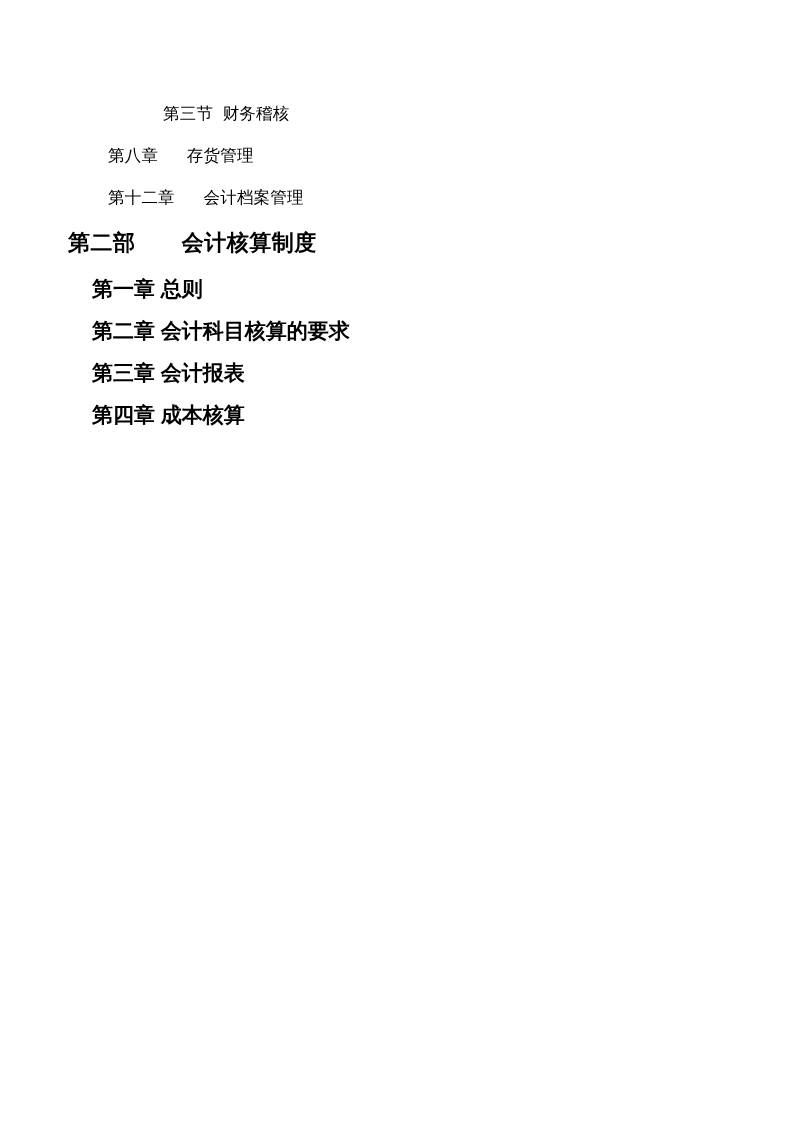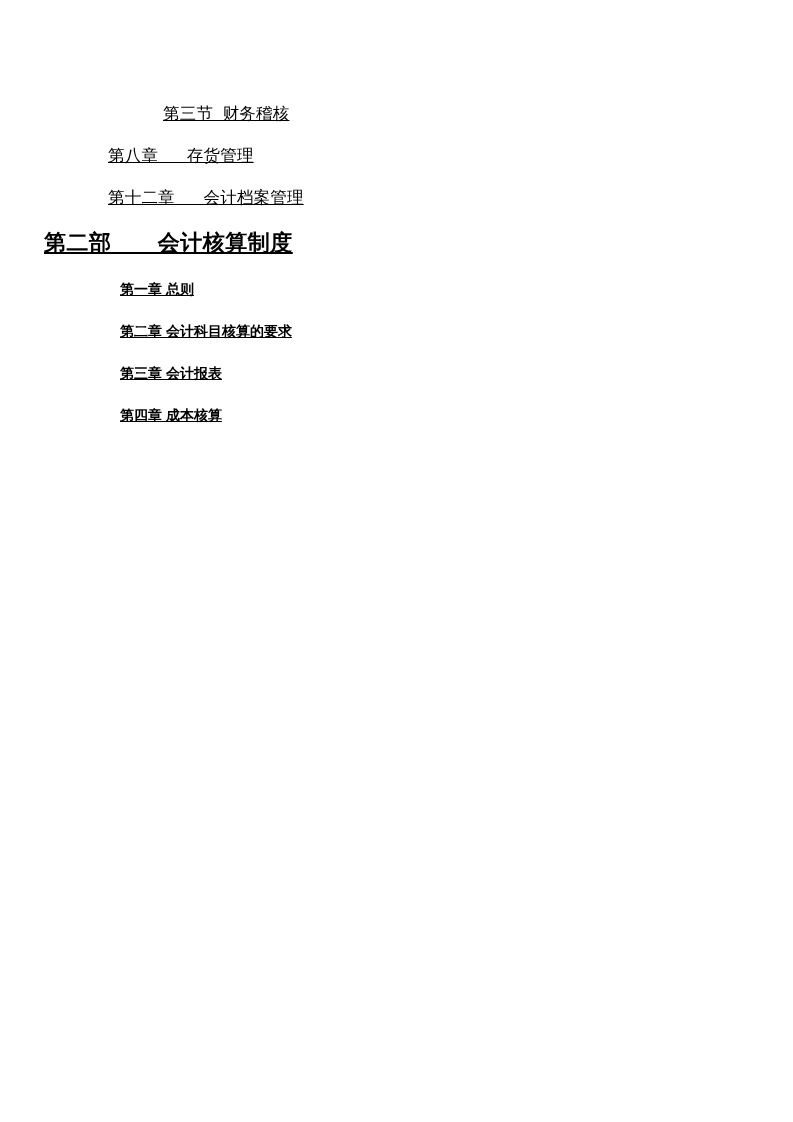--- a/index.html
+++ b/index.html
@@ -19,47 +19,46 @@
     width: 793px;
     height: 1122px;
     box-sizing: border-box;
     padding: 0;
   }
   .toc {
     position: absolute;
     top: 92px;
     left: 0;
     width: 793px;
-    text-decoration: underline;
   }
   .line {
     display: block;
     white-space: pre;
     line-height: 42px;
     font-size: 16.5px;
     font-weight: normal;
     letter-spacing: 0.2px;
   }
   .indent-sub   { padding-left: 163px; }
   .indent-chap  { padding-left: 108px; }
   .part-title {
     display: block;
     white-space: pre;
-    padding-left: 44px;
+    padding-left: 68px;
     line-height: 50px;
     font-size: 22px;
     font-weight: bold;
     letter-spacing: 0.5px;
   }
   .bold-chap {
     display: block;
     white-space: pre;
-    padding-left: 120px;
+    padding-left: 92px;
     line-height: 42px;
-    font-size: 14px;
+    font-size: 21px;
     font-weight: bold;
   }
 </style>
 </head>
 <body>
 
 <div class="page">
   <div class="toc">
 
     <span class="line indent-sub">第三节  财务稽核</span>

